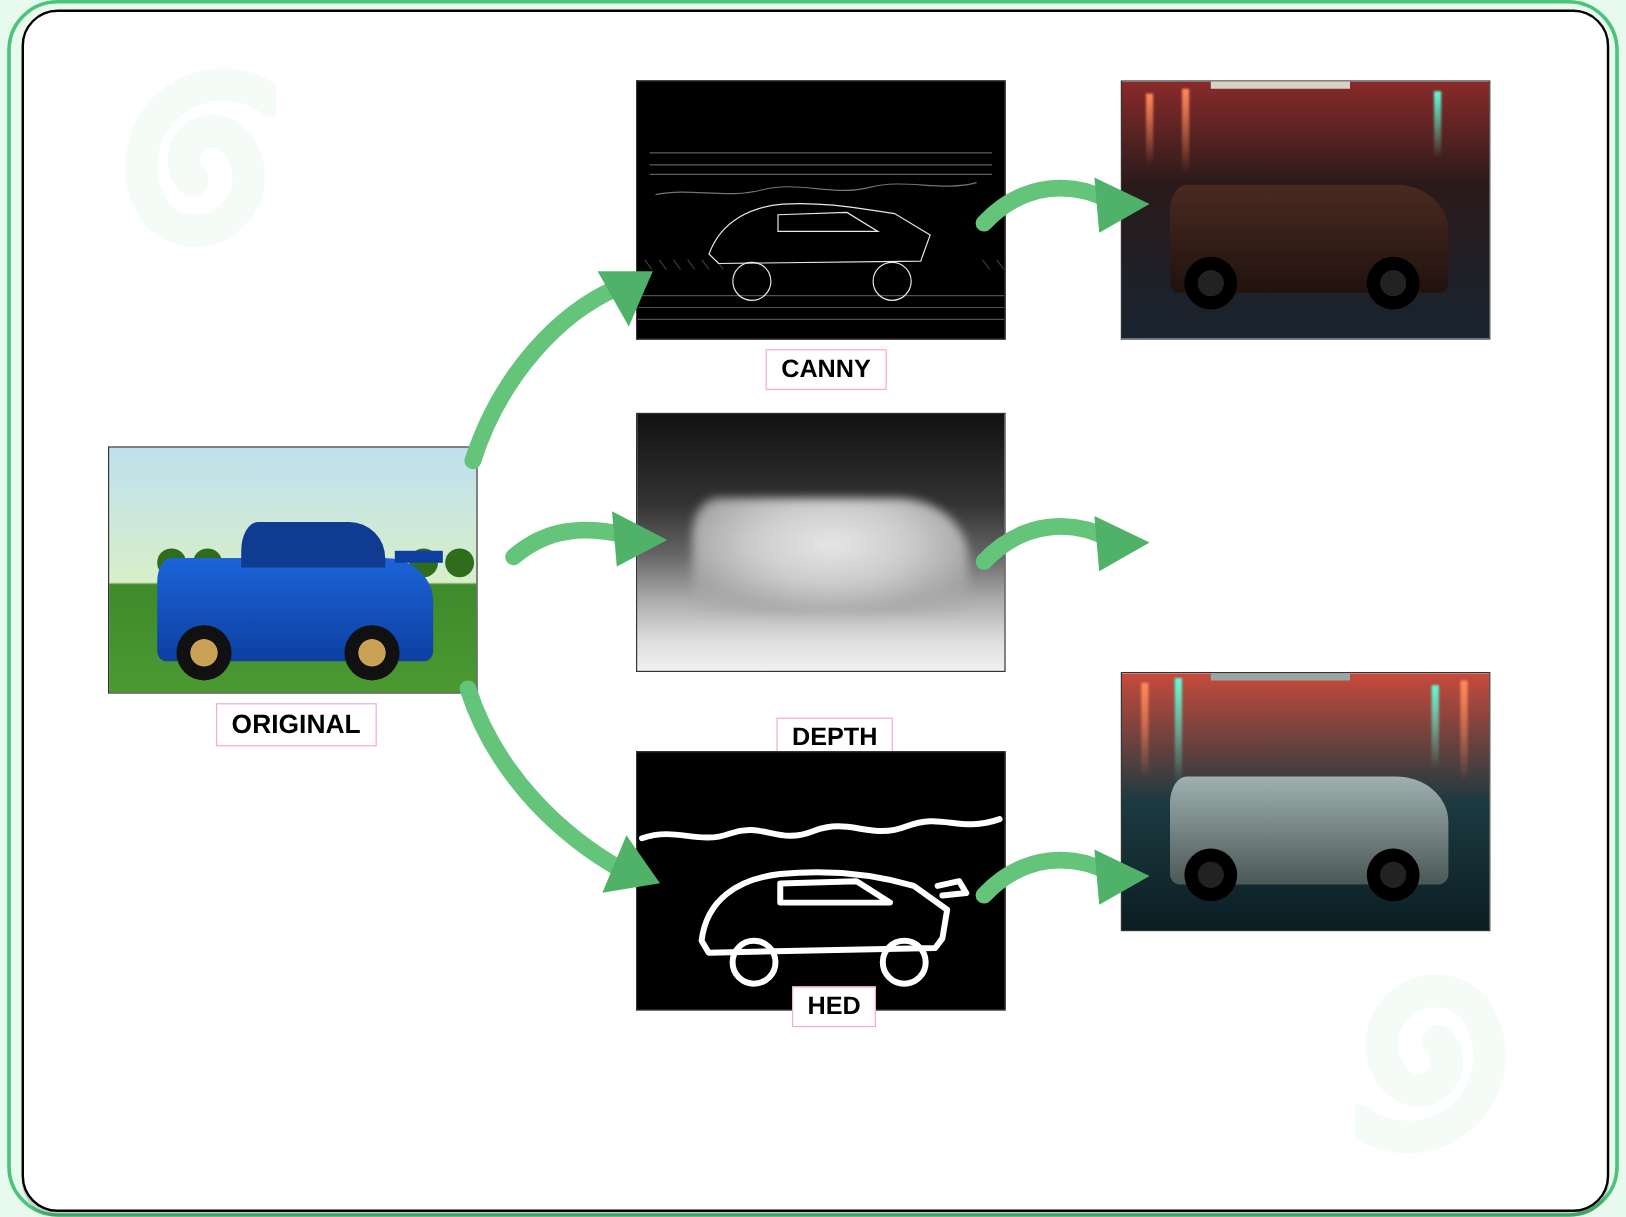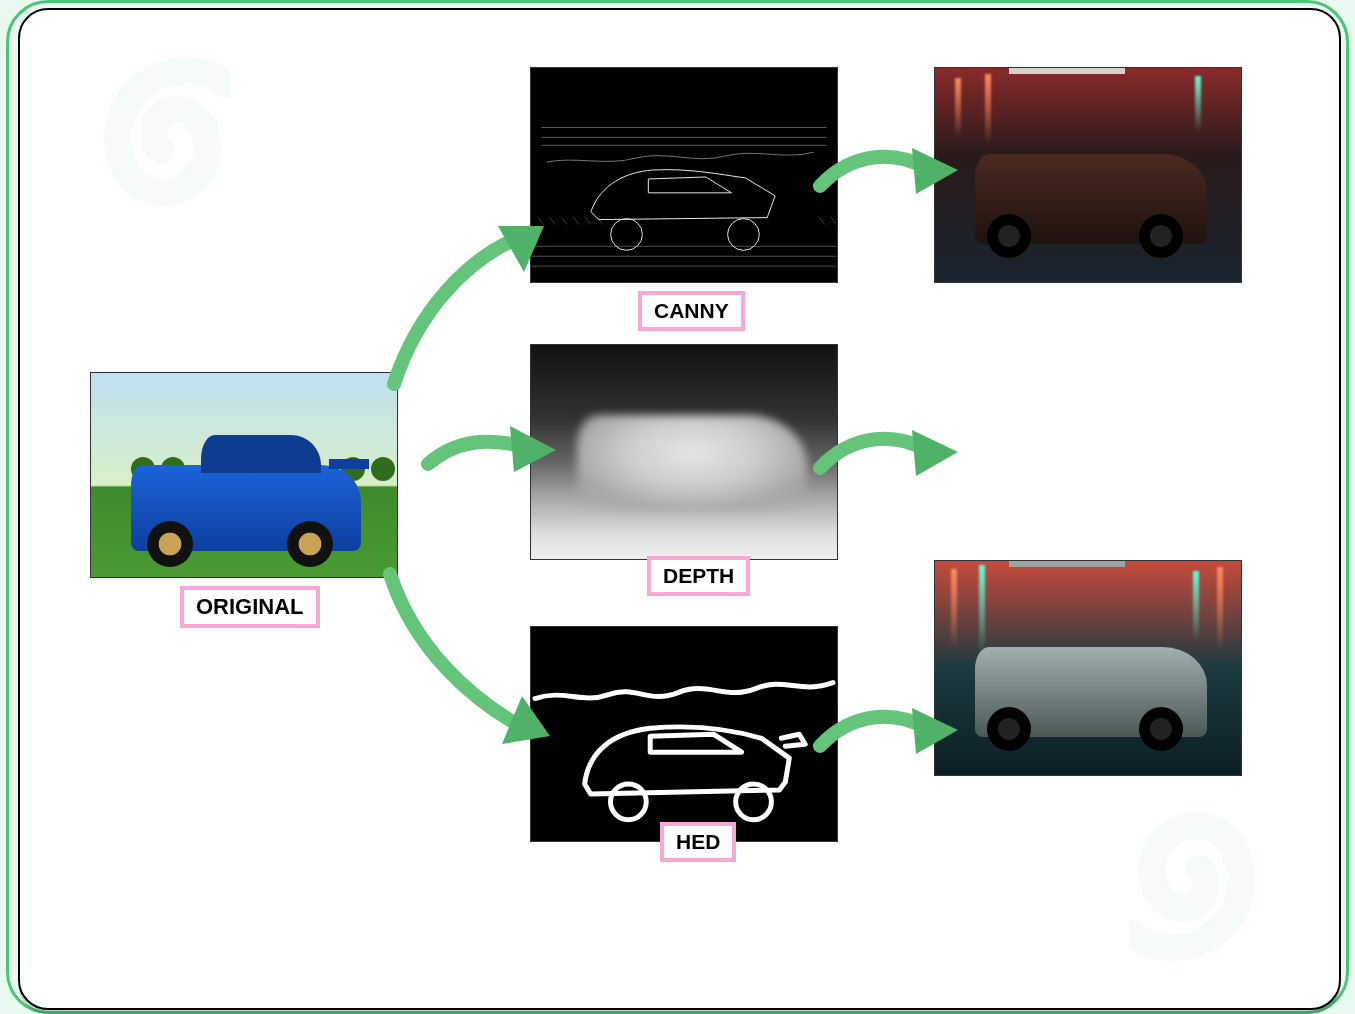--- a/index.html
+++ b/index.html
@@ -1,21 +1,21 @@
 <!DOCTYPE html>
 <html><head>
 <meta charset="utf-8">
 <style>
 html,body{margin:0;padding:0;width:1355px;height:1014px;font-family:Arial,Helvetica,sans-serif;background:#e8f9ee;overflow:hidden}
 .frame{position:absolute;left:18px;top:8px;width:1319px;height:998px;background:#fff;border:2px solid #000;border-radius:30px;box-shadow:0 4px 0 rgba(0,0,0,.15)}
 .outer-glow{position:absolute;left:6px;top:0;width:1343px;height:1014px;border:3px solid #4ac47a;border-radius:42px;box-sizing:border-box}
 .deco-tl{position:absolute;left:40px;top:40px;width:170px;height:170px;opacity:.25}
 .deco-br{position:absolute;right:40px;bottom:40px;width:170px;height:170px;opacity:.25;transform:rotate(180deg)}
 .tile{position:absolute;width:308px;height:206px;border:1px solid #333;box-sizing:border-box;overflow:hidden}
-.caption{position:absolute;font-weight:700;padding:4px 12px;background:#fff;border:4px solid #f9a8d4}
+.caption{position:absolute;font-weight:700;padding:4px 12px;background:#fff;border:1px solid #f9a8d4}
 .caption.big{font-size:22px}
 .caption.mid{font-size:21px}
 
 .sky{background:linear-gradient(#bfe0ef 0%,#d8efc8 55%,#3f8a2c 56%,#4a9a31 100%)}
 .car-blue{position:absolute;left:40px;top:92px;width:230px;height:86px;background:linear-gradient(#1b64d8,#0d3fa0);border-radius:12px 40px 8px 8px/20px 36px 8px 8px}
 .car-blue::before,.car-blue::after{content:"";position:absolute;bottom:-16px;width:46px;height:46px;border-radius:50%;background:radial-gradient(circle,#caa255 0 34%,#111 36% 100%)}
 .car-blue::before{left:16px}.car-blue::after{right:28px}
 .car-blue .roof{position:absolute;left:70px;top:-30px;width:120px;height:38px;background:#0f3b90;border-radius:14px 30px 0 0/24px 30px 0 0}
 .car-blue .wing{position:absolute;right:-8px;top:-6px;width:40px;height:10px;background:#0d3fa0}
 .tree{position:absolute;bottom:96px;width:24px;height:24px;border-radius:50%;background:#2f6d1d}
@@ -79,21 +79,21 @@
             <path d="M6 150l6 8m6-8l6 8m6-8l6 8m6-8l6 8m6-8l6 8m6-8l6 8m230-8l6 8m-18-8l6 8"></path>
           </g>
     </g>
       </svg>
   </div>
   <div class="caption mid" style="left:618px;top:281px">CANNY</div>
 
   <div class="tile depth" style="left:510px;top:334px;height:216px">
     <div class="blob"></div>
   </div>
-  <div class="caption mid" style="left:627px;top:546px">DEPTH</div>
+  <div class="caption mid" style="left:627px;top:588px">DEPTH</div>
 
   <div class="tile hed" style="left:510px;top:616px;height:216px">
     <svg viewBox="0 0 308 216">
         <g stroke="#fff" stroke-width="5" fill="none" stroke-linejoin="round" stroke-linecap="round">
       <path d="M4 72c30-10 46 6 74-4s40 10 70-2 48 8 78-4 44 6 78-6"></path>
       <path d="M54 158c4-34 30-52 66-56 42-4 78 0 112 10l28 20-4 24-6 8-190 4z"></path>
       <path d="M120 110l64-2 28 18-92 0z"></path>
       <circle cx="98" cy="176" r="18"></circle>
           <circle cx="224" cy="176" r="18"></circle>
       <path d="M252 112l18-4 6 10-20 2"></path>

